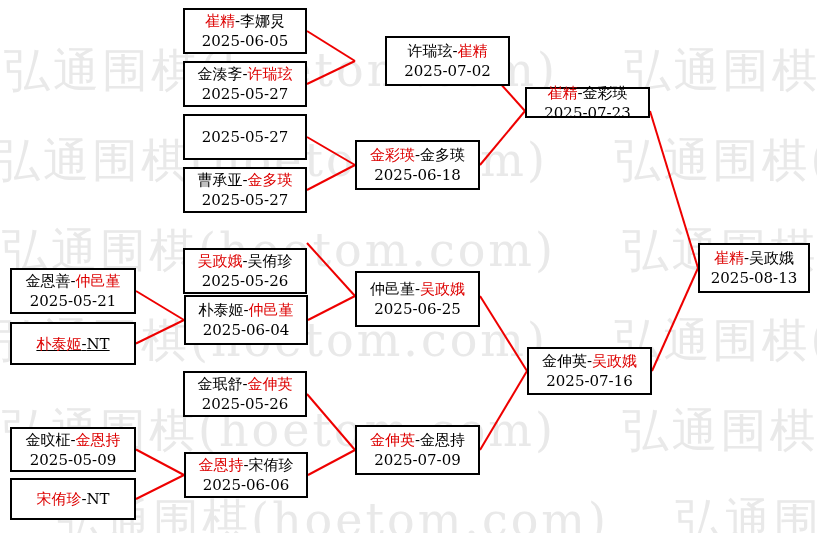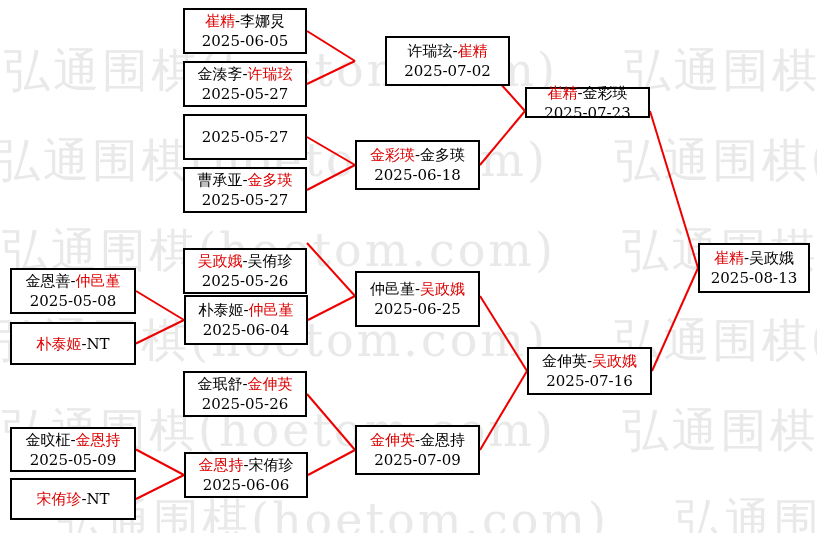--- a/index.html
+++ b/index.html
@@ -69,23 +69,23 @@
       <div class="box" style="left: 183px; top: 167px; width: 124px; height: 46px; border-color: rgb(0, 0, 0);">
         <div class="names"><span style="color: rgb(0, 0, 0);">曹承亚</span><span style="color: rgb(0, 0, 0);">-</span><span style="color: rgb(221, 0, 0);">金多瑛</span></div>
         <div class="date">2025-05-27</div>
       </div>
       <div class="box" style="left: 183px; top: 220px; width: 124px; height: 46px; border-color: rgb(0, 0, 0); margin-top: 28px;">
         <div class="names"><span style="color: rgb(221, 0, 0);">吴政娥</span><span style="color: rgb(0, 0, 0);">-</span><span style="color: rgb(0, 0, 0);">吴侑珍</span></div>
         <div class="date">2025-05-26</div>
       </div>
       <div class="box" style="left: 10px; top: 268px; width: 126px; height: 46px; border-color: rgb(0, 0, 0);">
         <div class="names"><span style="color: rgb(0, 0, 0);">金恩善</span><span style="color: rgb(0, 0, 0);">-</span><span style="color: rgb(221, 0, 0);">仲邑堇</span></div>
-        <div class="date">2025-05-08</div>
+        <div class="date">2025-05-21</div>
       </div>
-      <div class="box" style="left: 10px; top: 322px; width: 126px; height: 43px; border-color: rgb(0, 0, 0);">
+      <div class="box" style="left: 10px; top: 322px; width: 126px; height: 43px; border-color: rgb(0, 0, 0); text-decoration: underline;">
         <div class="names"><span style="color: rgb(221, 0, 0);">朴泰姬</span><span style="color: rgb(0, 0, 0);">-</span><span style="color: rgb(0, 0, 0);">NT</span></div>
       </div>
       <div class="box" style="left: 184px; top: 295px; width: 124px; height: 50px; border-color: rgb(0, 0, 0);">
         <div class="names"><span style="color: rgb(0, 0, 0);">朴泰姬</span><span style="color: rgb(0, 0, 0);">-</span><span style="color: rgb(221, 0, 0);">仲邑堇</span></div>
         <div class="date">2025-06-04</div>
       </div>
       <div class="box" style="left: 183px; top: 371px; width: 124px; height: 46px; border-color: rgb(0, 0, 0);">
         <div class="names"><span style="color: rgb(0, 0, 0);">金珉舒</span><span style="color: rgb(0, 0, 0);">-</span><span style="color: rgb(221, 0, 0);">金伸英</span></div>
         <div class="date">2025-05-26</div>
       </div>

